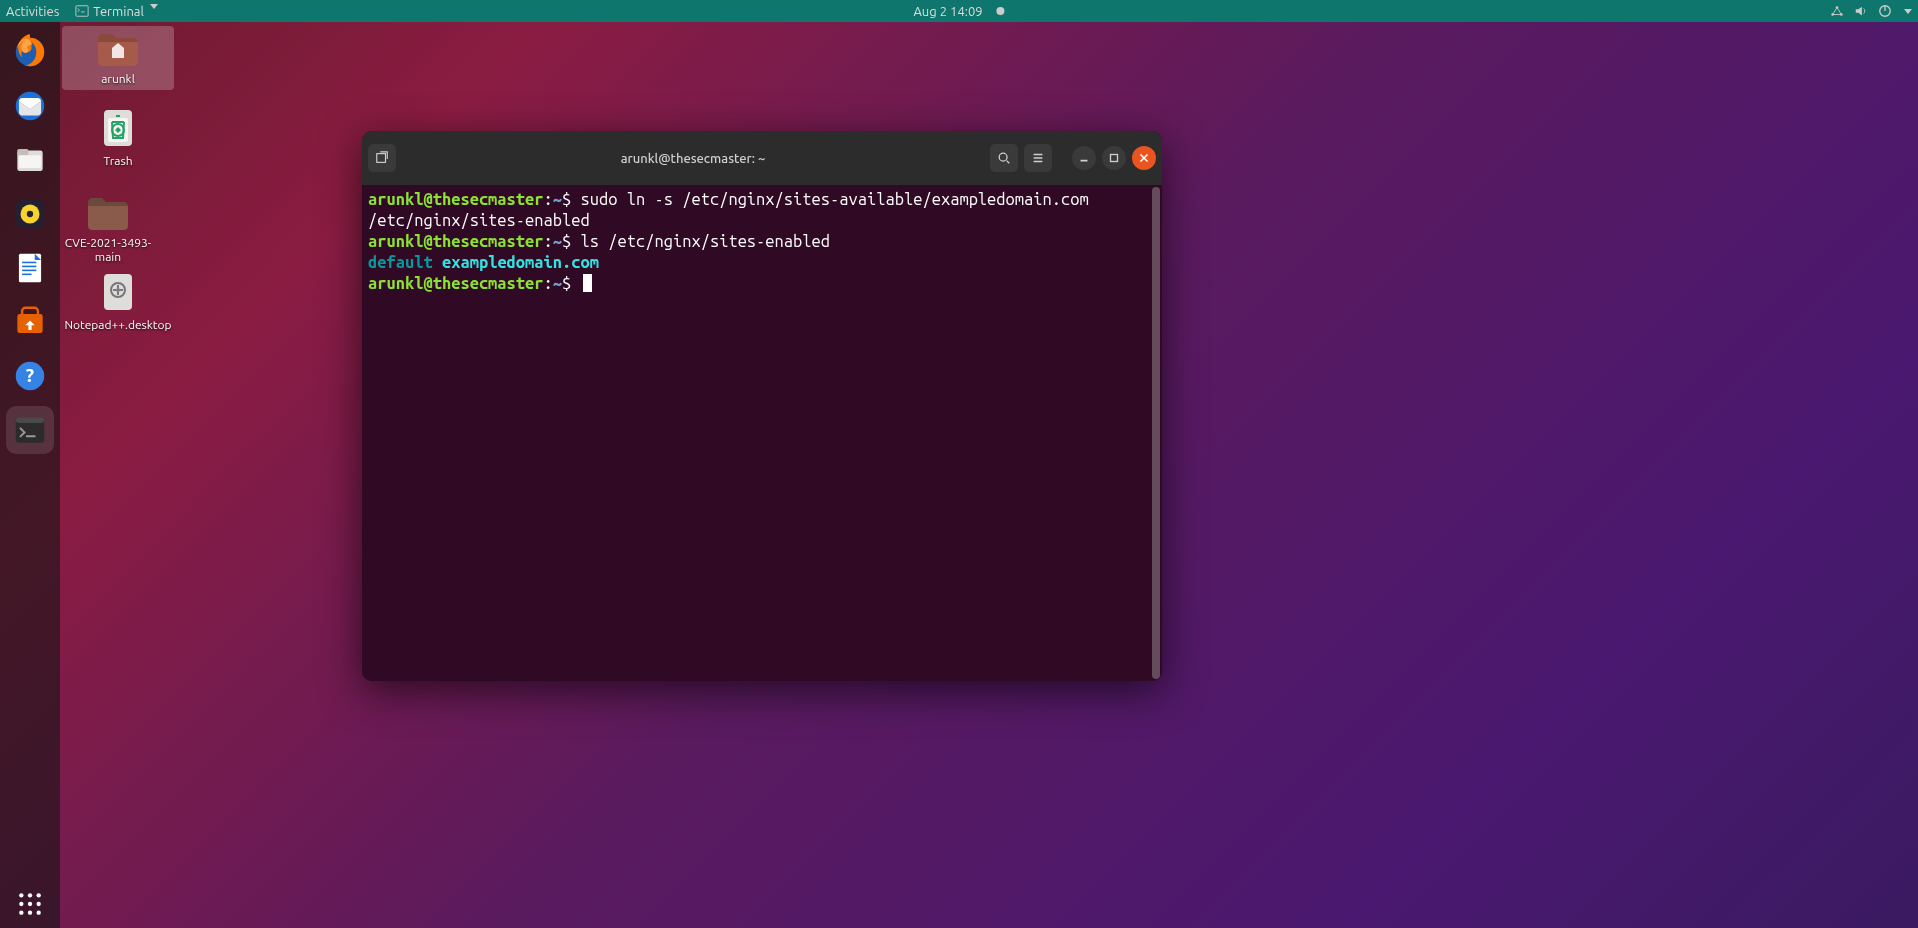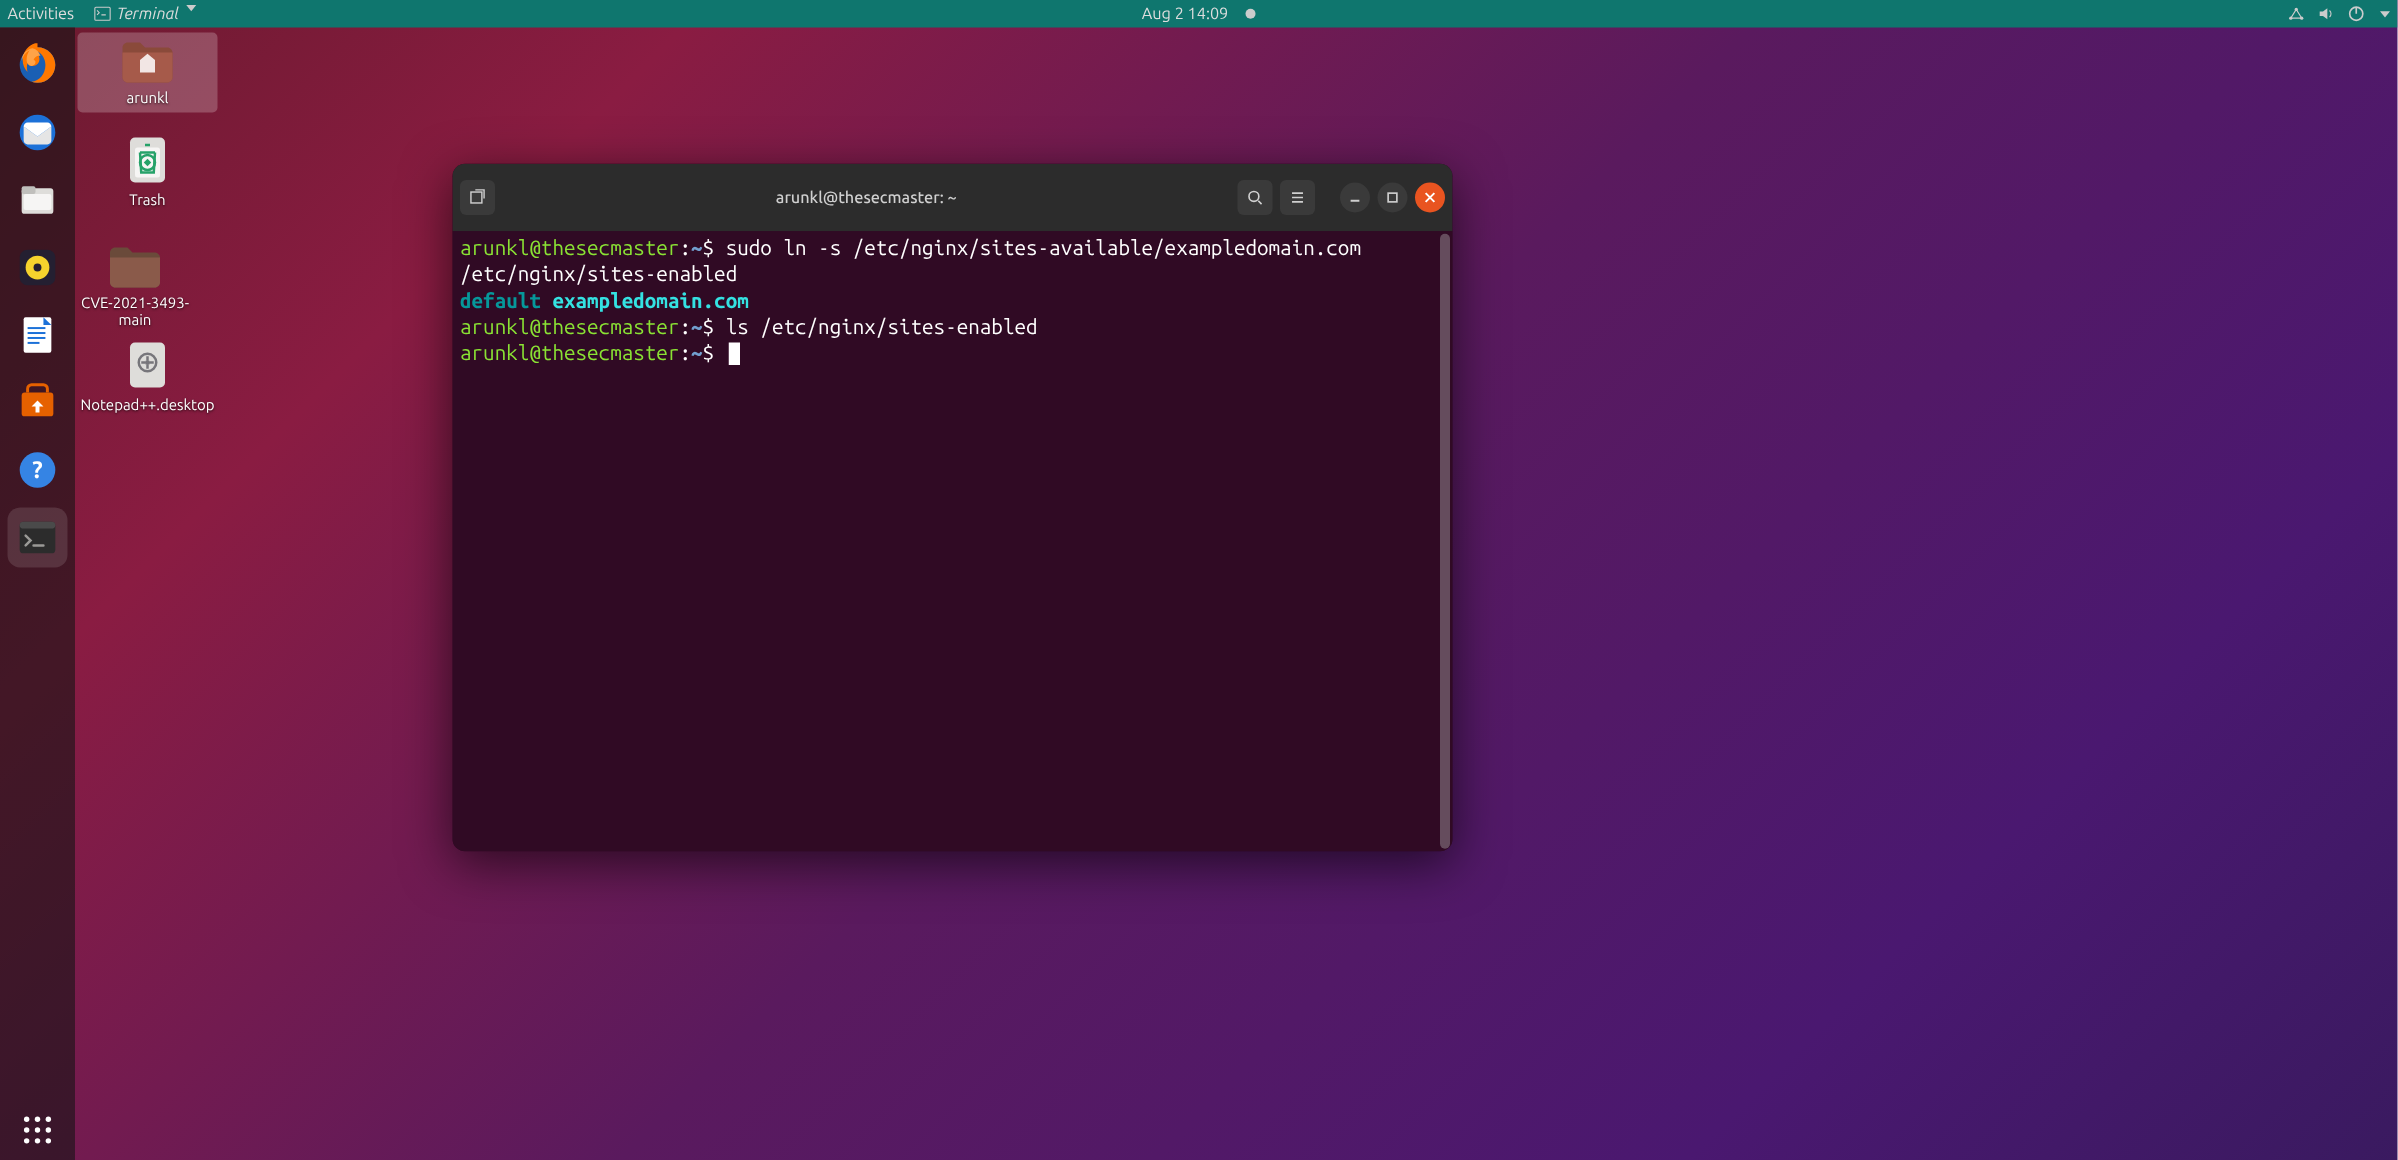--- a/index.html
+++ b/index.html
@@ -13,21 +13,21 @@
 
 
 .topbar {
   position: absolute; top: 0; left: 0; right: 0; height: 22px;
   background: #0f766e; color: #ddd;
   display: flex; align-items: center; justify-content: space-between;
   font-size: 13px; padding: 0 6px;
 }
 .topbar-left, .topbar-right, .topbar-center { display: flex; align-items: center; gap: 10px; }
 .topbar-left { gap: 16px; }
-.app-menu { display: flex; gap: 4px; font-style: italic; }
+.app-menu { display: flex; gap: 4px; }
 .app-menu svg { fill: #ccc; }
 .topbar-center { position: absolute; left: 50%; transform: translateX(-50%); justify-content: center; }
 .dot { width: 8px; height: 8px; border-radius: 50%; background: #ccc; display:inline-block; margin-left:4px;}
 .topbar-right svg { fill: #ccc; }
 .tri-down { display:inline-block; width:0; height:0; border-left:4px solid transparent; border-right:4px solid transparent; border-top:5px solid #ccc; margin-left:2px;}
 
 
 .dock {
   position: absolute; left: 0; top: 22px; bottom: 0; width: 60px;
   background: rgba(20,20,20,0.6);
@@ -80,21 +80,21 @@
 .tb-btn.minimize svg, .tb-btn.maximize svg { stroke: #d0d0d0; }
 
 .term-body {
   flex: 1; background: #300a24; color: #fff;
   font-family: "Ubuntu Mono", "DejaVu Sans Mono", monospace;
   font-size: 16.5px; line-height: 1.28;
   padding: 4px 6px; position: relative;
   overflow: hidden;
 }
 .term-scrollbar { position:absolute; right:2px; top:2px; bottom:2px; width:8px; background: rgba(200,200,200,0.35); border-radius:4px; }
-.t-prompt-user { color: #8ae234; font-weight: normal; }
+.t-prompt-user { color: #8ae234; font-weight: bold; }
 .t-prompt-sep { color: #fff; }
 .t-prompt-path { color: #729fcf; font-weight: bold; }
 .t-cmd { color: #fff; }
 .t-out-def { color: #06989a; font-weight: bold; }
 .t-out-link { color: #34e2e2; font-weight: bold; }
 .cursor-block { display:inline-block; width: 9px; height: 18px; background: #fff; vertical-align: text-bottom; margin-left:2px;}
 
 </style>
 </head>
 <body>
@@ -288,19 +288,19 @@
     <div class="tb-btn round close">
       <svg viewBox="0 0 16 16">
           <line x1="4" y1="4" x2="12" y2="12" stroke-width="1.8"></line>
           <line x1="12" y1="4" x2="4" y2="12" stroke-width="1.8"></line>
         </svg>
     </div>
   </div>
   <div class="term-body">
     <div id="term-content">
         <div><span class="t-prompt-user">arunkl@thesecmaster</span><span class="t-prompt-sep">:</span><span class="t-prompt-path">~</span><span class="t-prompt-sep">$ </span><span class="t-cmd">sudo ln -s /etc/nginx/sites-available/exampledomain.com /etc/nginx/sites-enabled</span></div>
+        <div><span class="t-prompt-user">arunkl@thesecmaster</span><span class="t-prompt-sep">:</span><span class="t-prompt-path">~</span><span class="t-prompt-sep">$ </span><span class="t-cmd">ls /etc/nginx/sites-enabled</span></div>
         <div><span class="t-out-def">default</span><span>   </span><span class="t-out-link">exampledomain.com</span></div>
-        <div><span class="t-prompt-user">arunkl@thesecmaster</span><span class="t-prompt-sep">:</span><span class="t-prompt-path">~</span><span class="t-prompt-sep">$ </span><span class="t-cmd">ls /etc/nginx/sites-enabled</span></div>
         <div><span class="t-prompt-user">arunkl@thesecmaster</span><span class="t-prompt-sep">:</span><span class="t-prompt-path">~</span><span class="t-prompt-sep">$ </span><span class="t-cmd"></span><span class="cursor-block"></span></div>
       </div>
     <div class="term-scrollbar"></div>
   </div>
 </div>
 
 </body></html>

